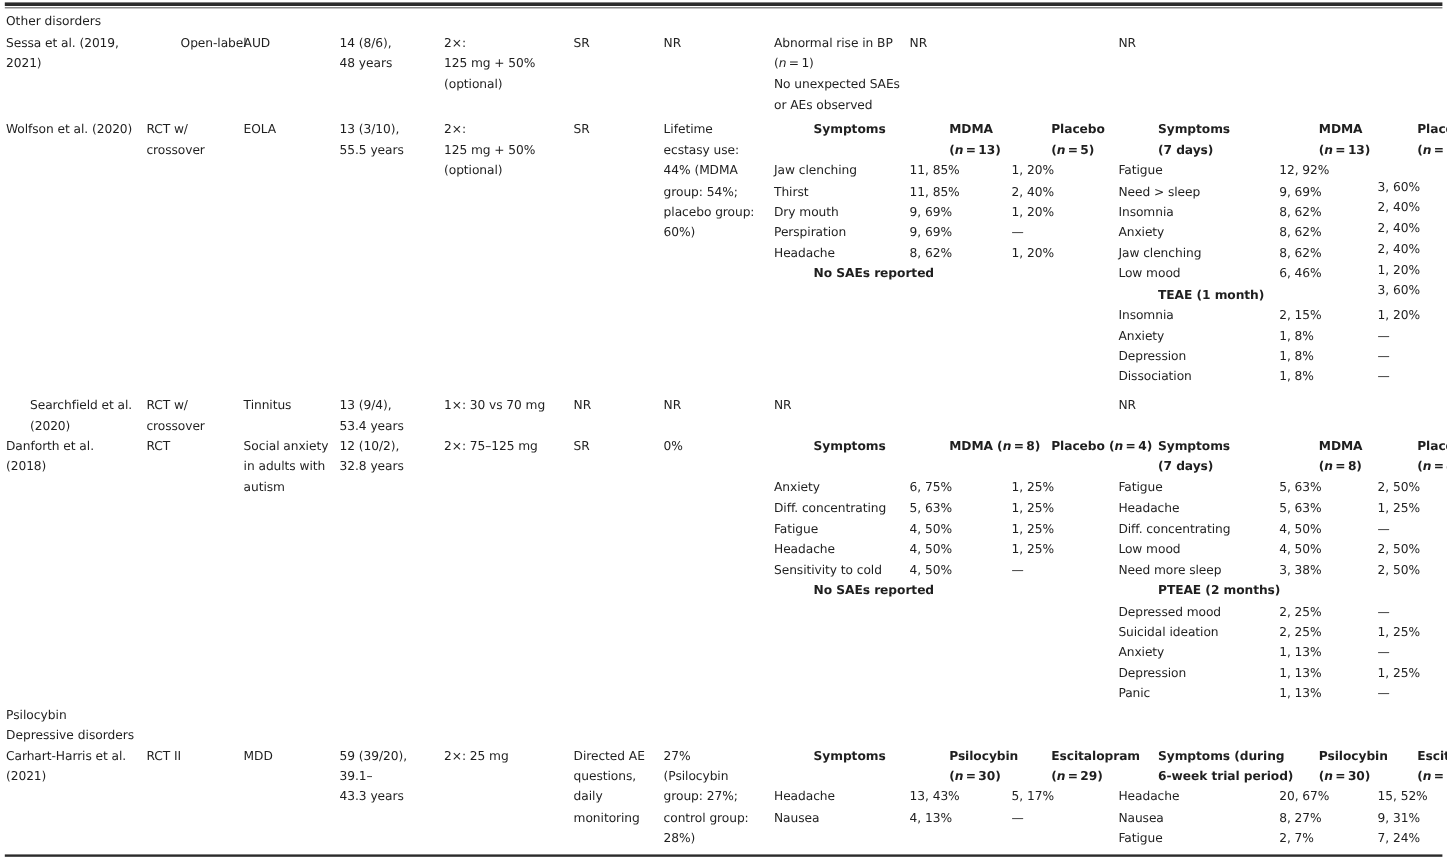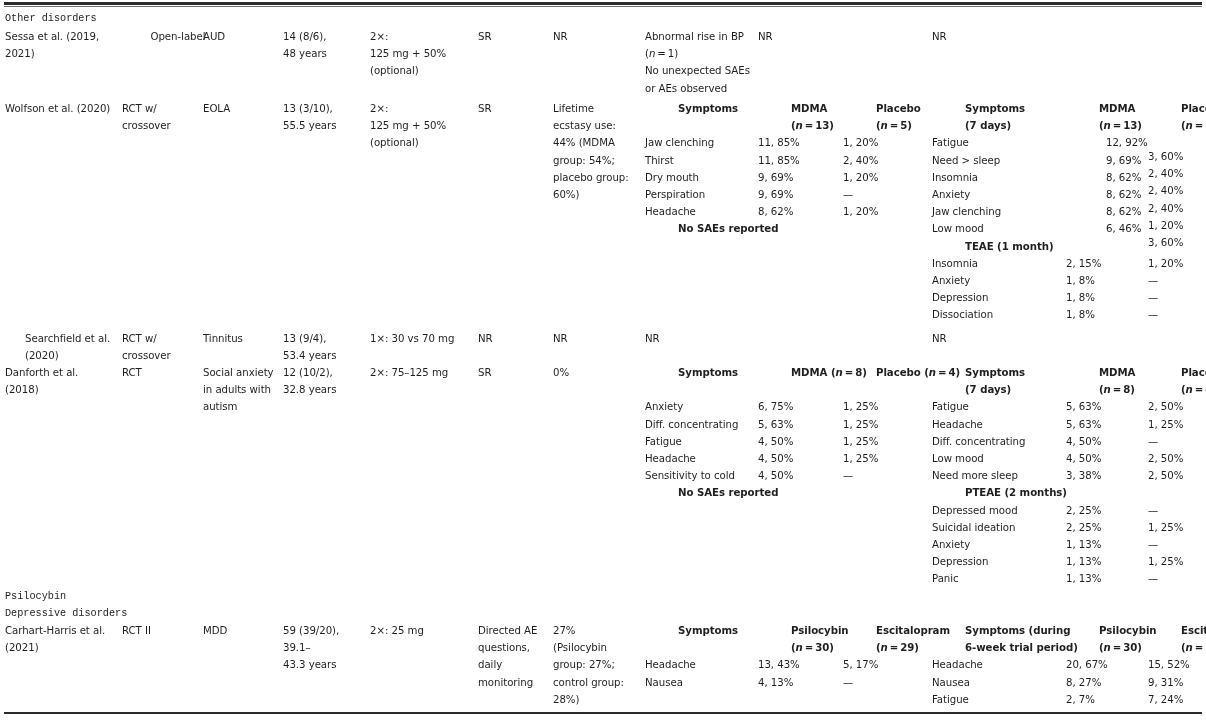--- a/index.html
+++ b/index.html
@@ -53,21 +53,20 @@
     letter-spacing: -0.05px;
     white-space: pre-line;
     color: #1f1f1f;
   }
   .cell.b { font-weight: bold; margin-left: 33px; }
   .grp {
     position: absolute;
     font-size: 10.2px;
     line-height: 17.2px;
     color: #1f1f1f;
-    font-family: Liberation Mono, monospace;
   }
   em { font-style: italic; }
 </style>
 </head>
 <body>
 
 <div class="page">
   <div class="rule-top"></div>
   <div class="rule-top-hair"></div>
   <div class="rule-bottom"></div>
@@ -134,21 +133,21 @@
       <div class="cell b" style="left: 1066px; top: 100px; width: 81px;">MDMA
 (<em>n</em> = 13)</div>
       <div class="cell b" style="left: 1148px; top: 100px; width: 56px;">Placebo
 (<em>n</em> = 5)</div>
       <div class="cell" style="left: 932px; top: 134.4px; width: 133px;">Fatigue
 Need &gt; sleep
 Insomnia
 Anxiety
 Jaw clenching
 Low mood</div>
-      <div class="cell" style="left: 1066px; top: 134.4px; width: 81px; margin-left: 40px;">12, 92%
+      <div class="cell" style="left: 1066px; top: 134.4px; width: 81px;">12, 92%
 9, 69%
 8, 62%
 8, 62%
 8, 62%
 6, 46%</div>
       <div class="cell" style="left: 1148px; top: 123px; width: 56px; margin-top: 25px;">3, 60%
 2, 40%
 2, 40%
 2, 40%
 1, 20%

